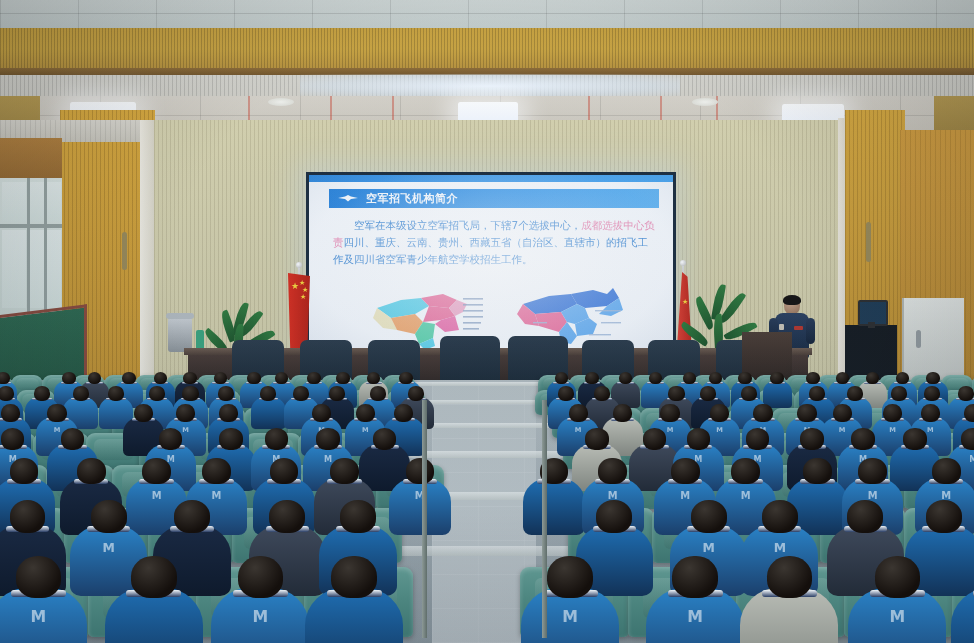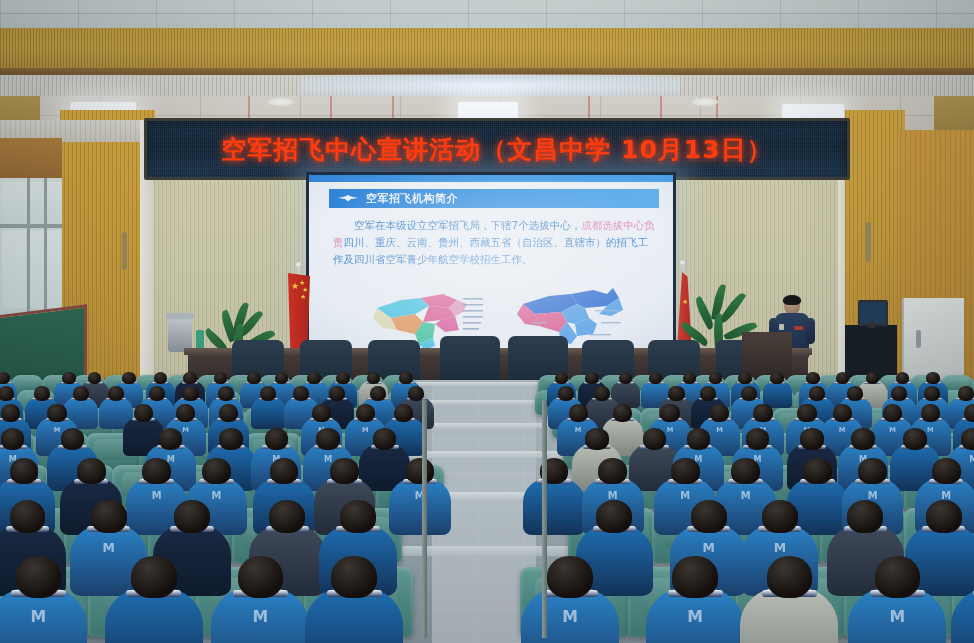--- a/index.html
+++ b/index.html
@@ -241,23 +241,20 @@
     <div class="win-pane" style="left:47px;top:4px;width:14px;height:40px"></div>
     <div class="win-mul" style="left:0;top:46px;width:62px;height:4px"></div>
     <div class="win-pane" style="left:2px;top:52px;width:24px;height:78px"></div>
     <div class="win-pane" style="left:30px;top:52px;width:14px;height:78px"></div>
     <div class="win-pane" style="left:47px;top:52px;width:14px;height:78px"></div>
     <div class="win-mul" style="left:27px;top:0;width:3px;height:190px"></div>
     <div class="win-mul" style="left:44px;top:0;width:3px;height:190px"></div>
   </div>
   <div class="chalkboard"></div>
 
-  <div class="led">
-    <div class="led-text">空军招飞中心宣讲活动（文昌中学 10月13日）</div>
-  </div>
 
   <div class="screen-frame">
     <div class="slide">
       <div class="slide-topbar"></div>
 
       <div class="slide-title">
         <svg class="wing-icon" viewBox="0 0 44 16">
           <path d="M2 7 L16 4 L22 1 L28 4 L42 7 L28 9 L22 14 L16 9 Z" fill="#ffffff"></path>
           <circle cx="22" cy="7" r="2.6" fill="#ffffff"></circle>
         </svg>

